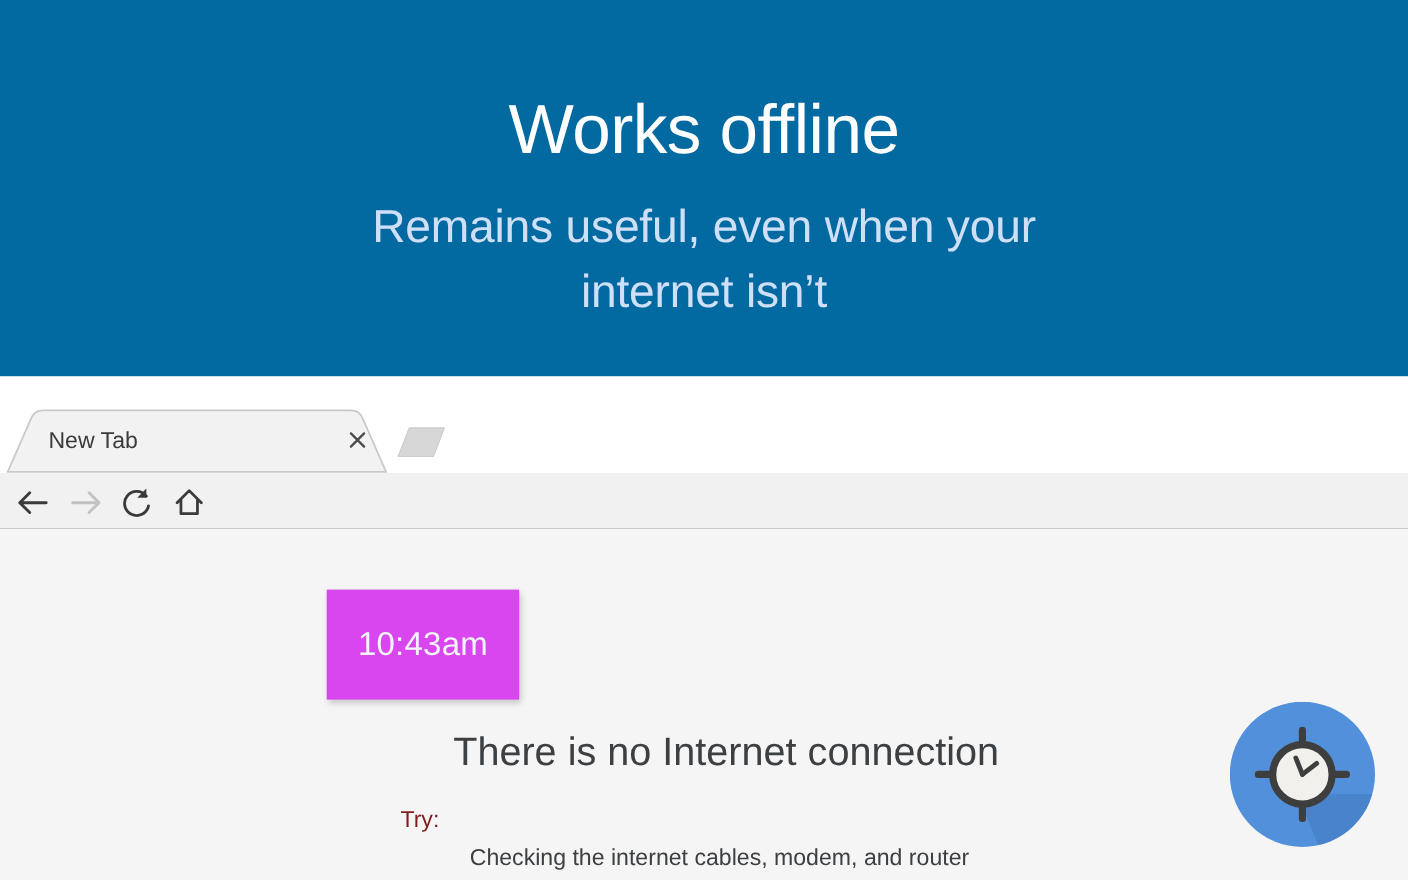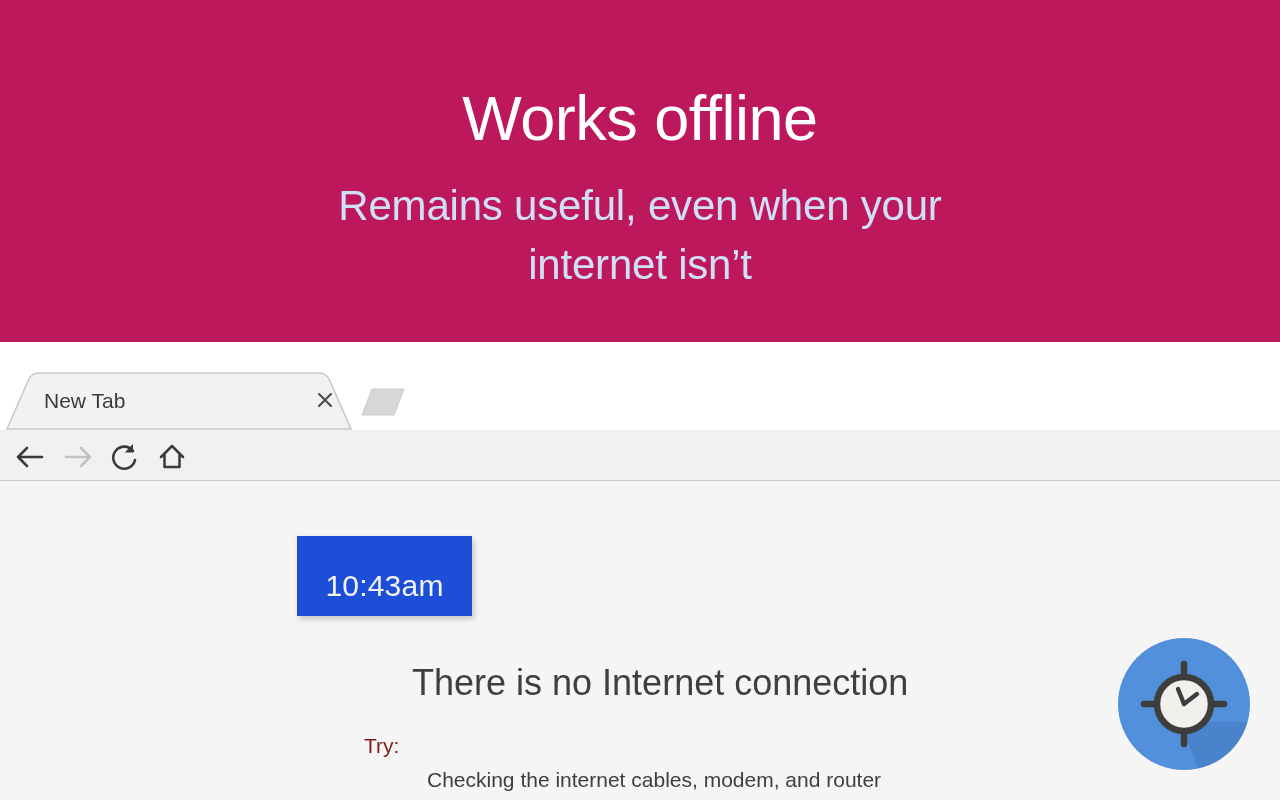--- a/index.html
+++ b/index.html
@@ -22,21 +22,21 @@
     background: #ffffff;
   }
 
   
   .hero {
     position: absolute;
     left: 0;
     top: 0;
     width: 1280px;
     height: 422px;
-    background: #be185d;
+    background: #0369a1;
     overflow: hidden;
   }
 
   .hero-title {
     position: absolute;
     left: 0;
     top: 76px;
     width: 1280px;
     text-align: center;
     color: #ffffff;
@@ -199,22 +199,22 @@
     height: 319px;
     background: #f5f5f5;
     overflow: hidden;
   }
 
   .time-badge {
     position: absolute;
     left: 297px;
     top: 55px;
     width: 175px;
-    height: 80px;
-    background: #1d4ed8;
+    height: 100px;
+    background: #d946ef;
     box-shadow: 2px 3px 6px rgba(0,0,0,0.20);
   }
 
   .time-badge-text {
     position: absolute;
     left: 0;
     top: 0;
     width: 175px;
     height: 100px;
     display: flex;

